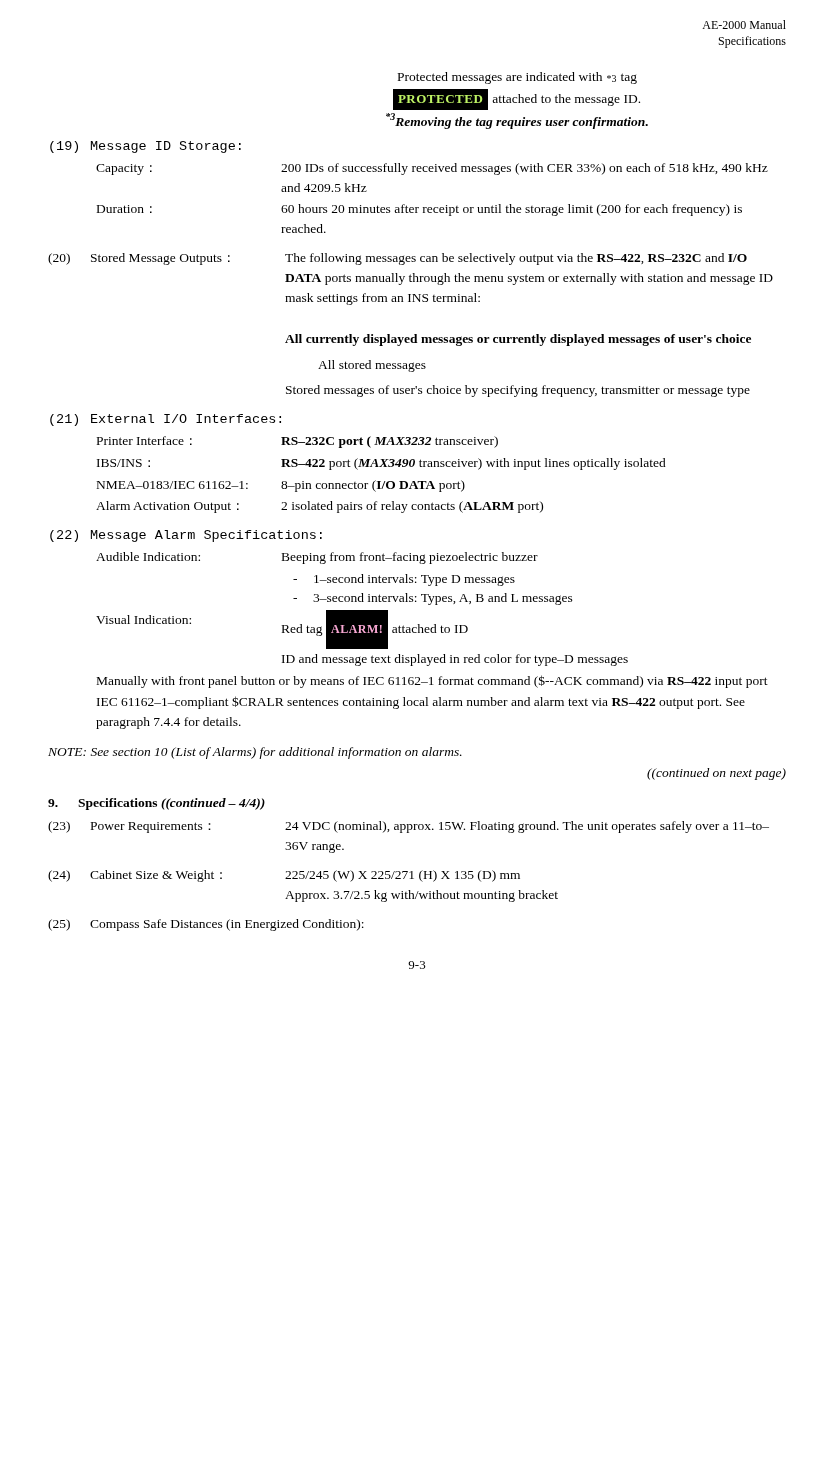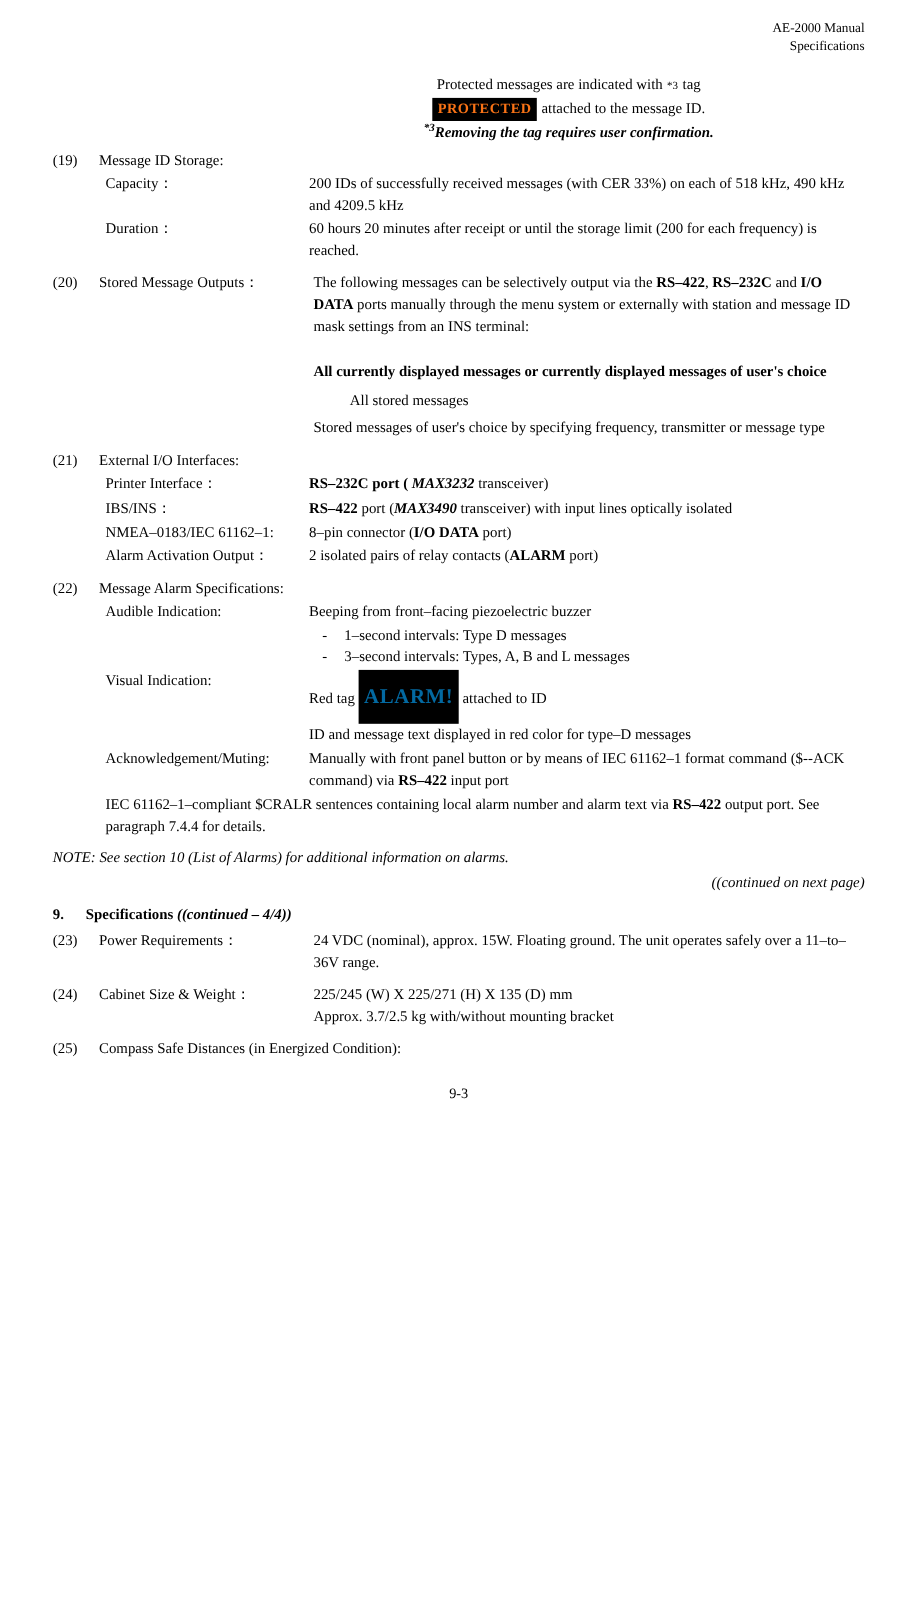--- a/index.html
+++ b/index.html
@@ -21,41 +21,41 @@
     .section-block {
       margin-bottom: 10px;
     }
     .indent1 { margin-left: 48px; }
     .bold { font-weight: bold; }
     .italic { font-style: italic; }
     .bold-italic { font-weight: bold; font-style: italic; }
     .protected-badge {
       display: inline-block;
       background: #000;
-      color: #f97316;
+      color: #bef264;
       font-weight: bold;
       font-size: 13px;
       padding: 1px 5px;
       letter-spacing: 0.5px;
     }
     .alarm-badge {
       display: inline-block;
       background: #000;
-      color: #0369a1;
+      color: #f9a8d4;
       font-weight: bold;
-      font-size: 19px;
+      font-size: 12px;
       padding: 11px 5px;
       letter-spacing: 0.5px;
     }
     .superscript { vertical-align: super; font-size: 10px; }
     .page-number { text-align: center; margin-top: 22px; font-size: 13px; }
     .row { display: flex; }
     .col-label { min-width: 185px; flex-shrink: 0; }
     .col-content { flex: 1; }
-    .main-section-row { display: flex; }
+    .main-section-row { display: flex; font-family: Liberation Mono, monospace; }
     .main-section-num { min-width: 42px; flex-shrink: 0; }
     .bullet { margin-left: 12px; }
     .bullet-item { display: flex; gap: 8px; }
     .bullet-dash { min-width: 12px; }
     .mb6 { margin-bottom: 6px; }
     .mb10 { margin-bottom: 10px; }
     .mt6 { margin-top: 2px; }
     .mt10 { margin-top: 10px; }
     .section-9-header { display: flex; margin-top: 8px; margin-bottom: 4px; }
   </style>
@@ -193,21 +193,20 @@
         <div>
           Red tag <span class="alarm-badge">ALARM!</span> attached to ID
         </div>
         <div>ID and message text displayed in red color for type–D messages</div>
       </div>
     </div>
   </div>
 
   <div class="indent1 mt6">
     <div class="row">
-      <div style="min-width:185px; flex-shrink:0;">Acknowledgement/Muting:</div>
       <div class="col-content">
         Manually  with  front  panel  button  or  by  means  of  IEC 61162–1 format command ($--ACK command) via <span class="bold">RS–422</span> input port
       </div>
     </div>
   </div>
 
   <div class="indent1 mt6">
     <div class="row">
       <div class="col-content">
         IEC  61162–1–compliant  $CRALR  sentences  containing local alarm number and alarm text via <span class="bold">RS–422</span> output port. See paragraph 7.4.4 for details.

